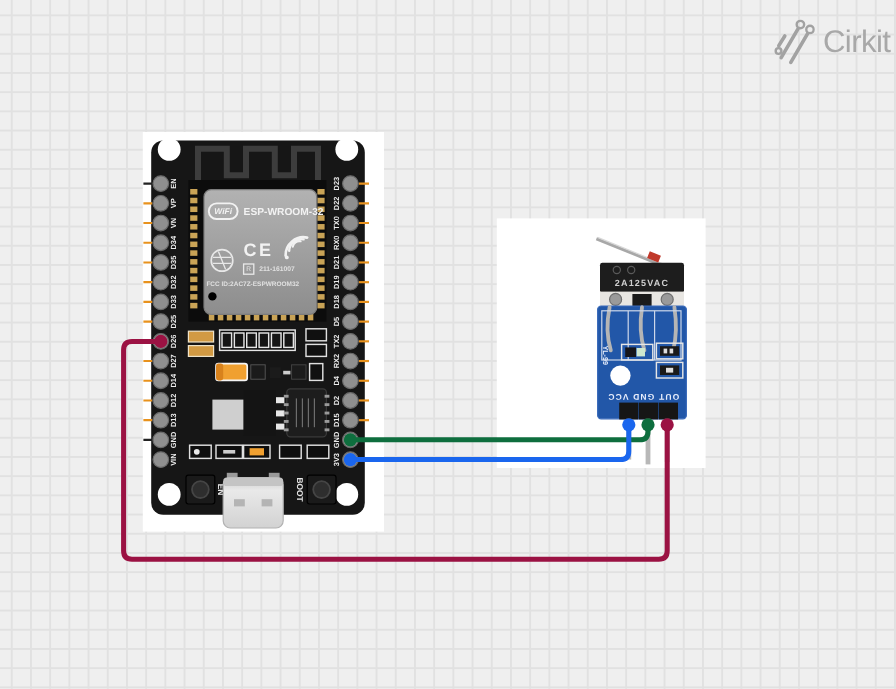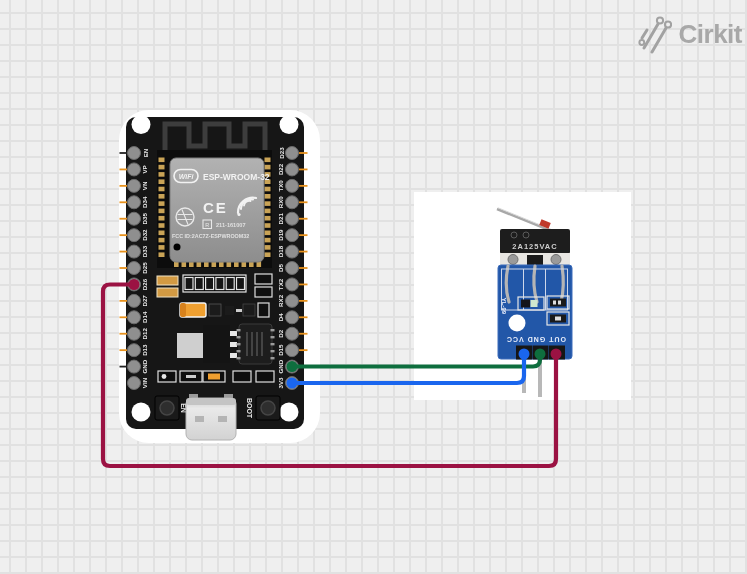--- a/index.html
+++ b/index.html
@@ -9,21 +9,21 @@
     background-color:#efefef;
     background-image:
       linear-gradient(#e1e1e1 2px, transparent 2px),
       linear-gradient(90deg, #e1e1e1 2px, transparent 2px);
     background-size:16px 16px;
     background-position:9px 12px;
   }
   .abs{position:absolute;}
   
   .brand{top:14px;right:5px;display:flex;align-items:center;gap:7px;}
-  .brand-regular{font-size:26px;font-weight:700;color:#a8a8a8;letter-spacing:-0.5px;text-align:center;}
+  .brand-regular{font-size:26px;font-weight:400;color:#a8a8a8;letter-spacing:-0.5px;text-align:center;}
   .brand-bold{font-size:26px;font-weight:700;color:#9c9c9c;letter-spacing:-0.5px;margin-left:5px;}
   
   .component-photo{background:#ffffff;}
   svg{display:block;}
   svg text{font-family:"Liberation Sans",sans-serif;}
 </style>
 </head>
 <body>
 
 <div class="abs brand">
@@ -35,21 +35,21 @@
     </g>
     <g stroke="#a2a2a2" stroke-width="2" fill="none">
       <circle cx="22" cy="6.5" r="3.1"></circle>
       <circle cx="30" cy="10.5" r="3.1"></circle>
       <circle cx="3.8" cy="28.5" r="2.4"></circle>
     </g>
   </svg>
   <span class="brand-regular">Cirkit</span>
 </div>
 
-<div class="abs component-photo" style="left:119px;top:110px;width:201px;height:333px;border-radius:30px;">
+<div class="abs component-photo" style="left:119px;top:110px;width:201px;height:333px;">
   <svg width="201" height="333" viewBox="0 0 201 333">
     <defs>
       <linearGradient id="shieldGrad" x1="0" y1="0" x2="0" y2="1">
         <stop offset="0" stop-color="#b2b2b2"></stop>
         <stop offset="1" stop-color="#8d8d8d"></stop>
       </linearGradient>
       <linearGradient id="usbGrad" x1="0" y1="0" x2="0" y2="1">
         <stop offset="0" stop-color="#c9c9c9"></stop>
         <stop offset="0.25" stop-color="#e9e9e9"></stop>
         <stop offset="1" stop-color="#d2d2d2"></stop>
@@ -302,21 +302,21 @@
         <circle cx="173" cy="240.16" r="6.5" fill="#8f8f8f" stroke="#6a6a6a" stroke-width="1"></circle>
         <text x="162" y="240.16" transform="rotate(-90 162 240.16)" text-anchor="middle" dominant-baseline="central" fill="#ececec" font-size="6.2" font-weight="bold">D15</text>
         <circle cx="173" cy="256.59000000000003" r="6.5" fill="#8f8f8f" stroke="#6a6a6a" stroke-width="1"></circle>
         <text x="162" y="256.59000000000003" transform="rotate(-90 162 256.59000000000003)" text-anchor="middle" dominant-baseline="central" fill="#ececec" font-size="6.2" font-weight="bold">GND</text>
         <circle cx="173" cy="273.02" r="6.5" fill="#8f8f8f" stroke="#6a6a6a" stroke-width="1"></circle>
         <text x="162" y="273.02" transform="rotate(-90 162 273.02)" text-anchor="middle" dominant-baseline="central" fill="#ececec" font-size="6.2" font-weight="bold">3V3</text>
       </g>
   </svg>
 </div>
 
-<div class="abs component-photo" style="left:414px;top:182px;width:217px;height:208px;margin-top:10px;">
+<div class="abs component-photo" style="left:414px;top:182px;width:174px;height:208px;">
   <svg width="217" height="208" viewBox="0 0 217 208">
 
     <line x1="83" y1="17" x2="150" y2="44" stroke="#a8a8a8" stroke-width="2.6"></line>
     <line x1="84" y1="15.8" x2="150" y2="42.6" stroke="#d8d8d8" stroke-width="1"></line>
     <rect x="126" y="29" width="10" height="6" transform="rotate(22 131 32)" fill="#c0392b"></rect>
 
     <rect x="86" y="37" width="70" height="25" rx="2" fill="#1d1d1d"></rect>
     <circle cx="100" cy="43" r="3" fill="none" stroke="#5a5a5a" stroke-width="1"></circle>
     <circle cx="112" cy="43" r="3" fill="none" stroke="#5a5a5a" stroke-width="1"></circle>
     <text x="121" y="54" text-anchor="middle" dominant-baseline="central" font-size="7.5" font-weight="bold" fill="#cfcfcf" letter-spacing="1">2A125VAC</text>

